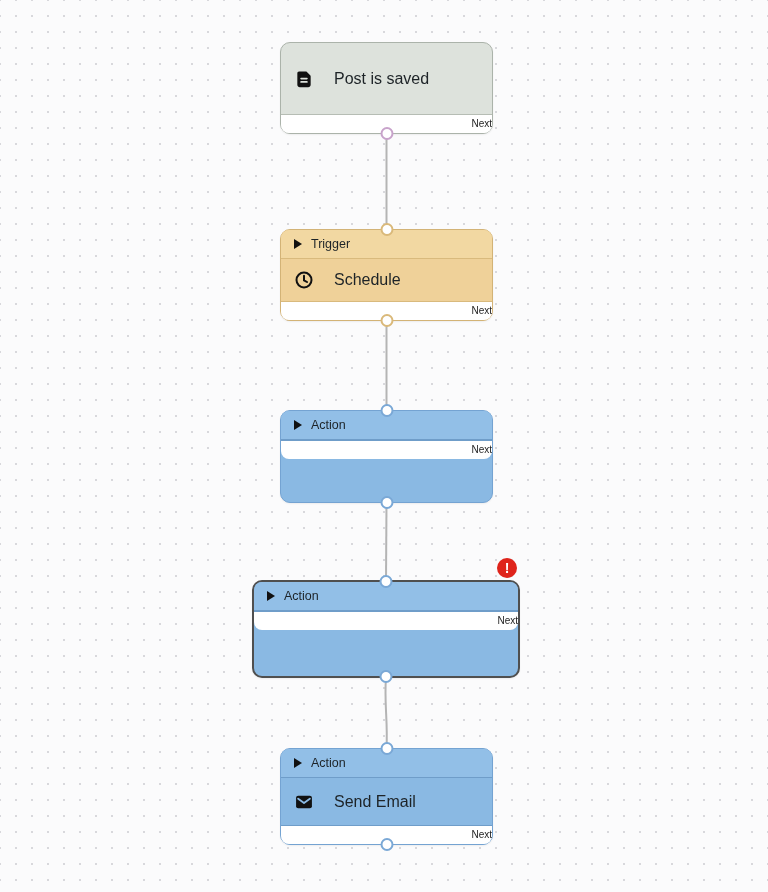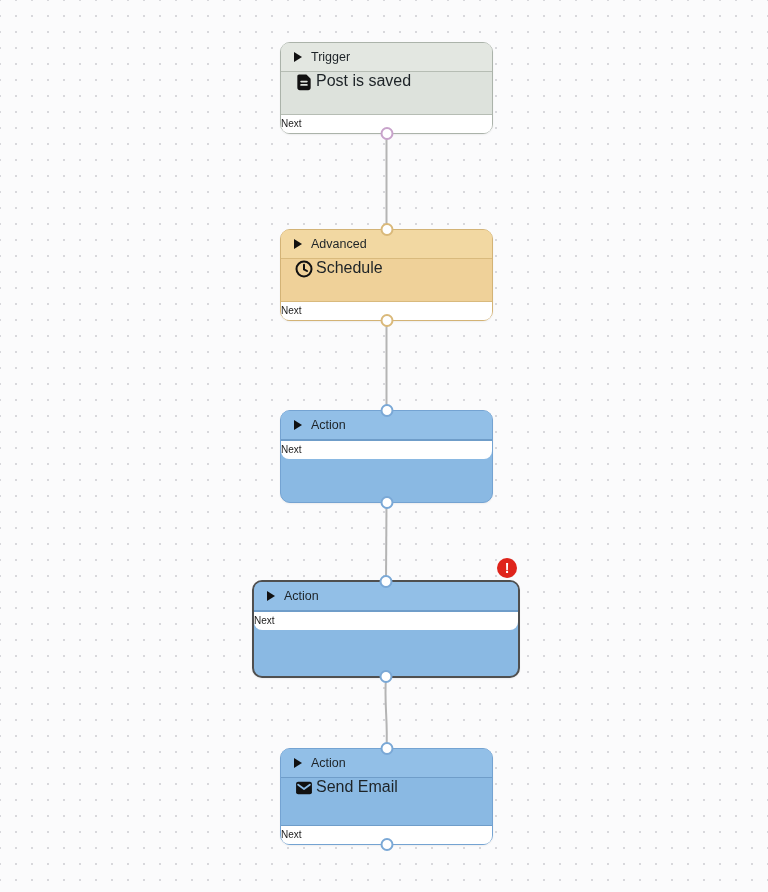--- a/index.html
+++ b/index.html
@@ -36,32 +36,32 @@
     display:flex; align-items:center; gap:9px;
     padding:0 13px;
     background:var(--header);
     border-bottom:1px solid var(--divider);
     border-radius:8px 8px 0 0;
     font-size:12.5px; font-weight:500;
   }
   .caret{ width:8px; height:10px; flex:0 0 8px; display:block; }
   .node-body{
     flex:1 1 auto;
-    display:flex; gap:2px;
+    display:flex; align-items:center; gap:20px;
     padding:0 13px;
     font-size:16px; font-weight:400;
     white-space:nowrap;
   }
   .body-icon{ width:20px; height:20px; flex:0 0 20px; display:block; }
   .node-footer{
     height:19px; flex:0 0 19px;
     background:#ffffff;
     border-top:1px solid var(--divider);
     border-radius:0 0 8px 8px;
-    text-align:left;
+    text-align:right;
     font-size:10px; font-weight:500; line-height:18px; color:#222;
   }
   .handle{
     position:absolute; left:50%;
     width:13px; height:13px;
     border-radius:50%;
     background:#fff;
     border:2px solid var(--handle);
     transform:translateX(-50%);
     z-index:3;
@@ -90,44 +90,38 @@
 <div class="canvas">
 
   <svg class="edges">
     <path class="edge" d="M386.5 134 L386.5 229" fill="none" stroke-width="2" stroke="#b4b4b4"></path>
     <path class="edge" d="M386.5 321 L386.5 410" fill="none" stroke-width="2" stroke="#b4b4b4"></path>
     <path class="edge" d="M386.5 503 L386 580" fill="none" stroke-width="2" stroke="#b4b4b4"></path>
     <path class="edge" d="M386 678 C384 702 388 722 386.5 748" fill="none" stroke-width="2" stroke="#b4b4b4"></path>
   </svg>
 
   <div class="node n0" style="--header: #e3e7e1; --body: #dde2dc; --border: #abb3aa; --divider: #b6bdb4; --handle: #c8a3cb;">
-    <div class="node-header">
-      <svg class="caret" viewBox="0 0 8 10">
-          <polygon points="0,0 8,5 0,10" fill="#111"></polygon>
-        </svg>
-      <span>Trigger</span>
-    </div>
     <div class="node-body">
       <svg class="body-icon" viewBox="0 0 24 24">
         <path d="M5 3h9c.6 0 1.1.2 1.5.6l3.9 3.9c.4.4.6.9.6 1.5v10c0 1.7-1.3 3-3 3H7c-1.7 0-3-1.3-3-3V5c0-1.1.9-2 2-2z" fill="#111"></path>
         <rect x="7.5" y="10.5" width="9" height="2" rx="1" fill="#dde2dc"></rect>
         <rect x="7.5" y="14.5" width="9" height="2" rx="1" fill="#dde2dc"></rect>
       </svg>
       <span>Post is saved</span>
     </div>
     <div class="node-footer">Next</div>
     <span class="handle handle-bottom"></span>
   </div>
 
   <div class="node n1" style="--header: #f2d8a2; --body: #efd199; --border: #d3b376; --divider: #d9ba7d; --handle: #dab97a;">
     <div class="node-header">
       <svg class="caret" viewBox="0 0 8 10">
           <polygon points="0,0 8,5 0,10" fill="#111"></polygon>
         </svg>
-      <span>Advanced</span>
+      <span>Trigger</span>
     </div>
     <div class="node-body">
       <svg class="body-icon" viewBox="0 0 24 24">
         <circle cx="12" cy="12" r="9" fill="none" stroke="#111" stroke-width="2.4"></circle>
         <path d="M12 7v5.4l3.6 2" fill="none" stroke="#111" stroke-width="2.4" stroke-linecap="round"></path>
       </svg>
       <span>Schedule</span>
     </div>
     <div class="node-footer">Next</div>
     <span class="handle handle-top"></span>

